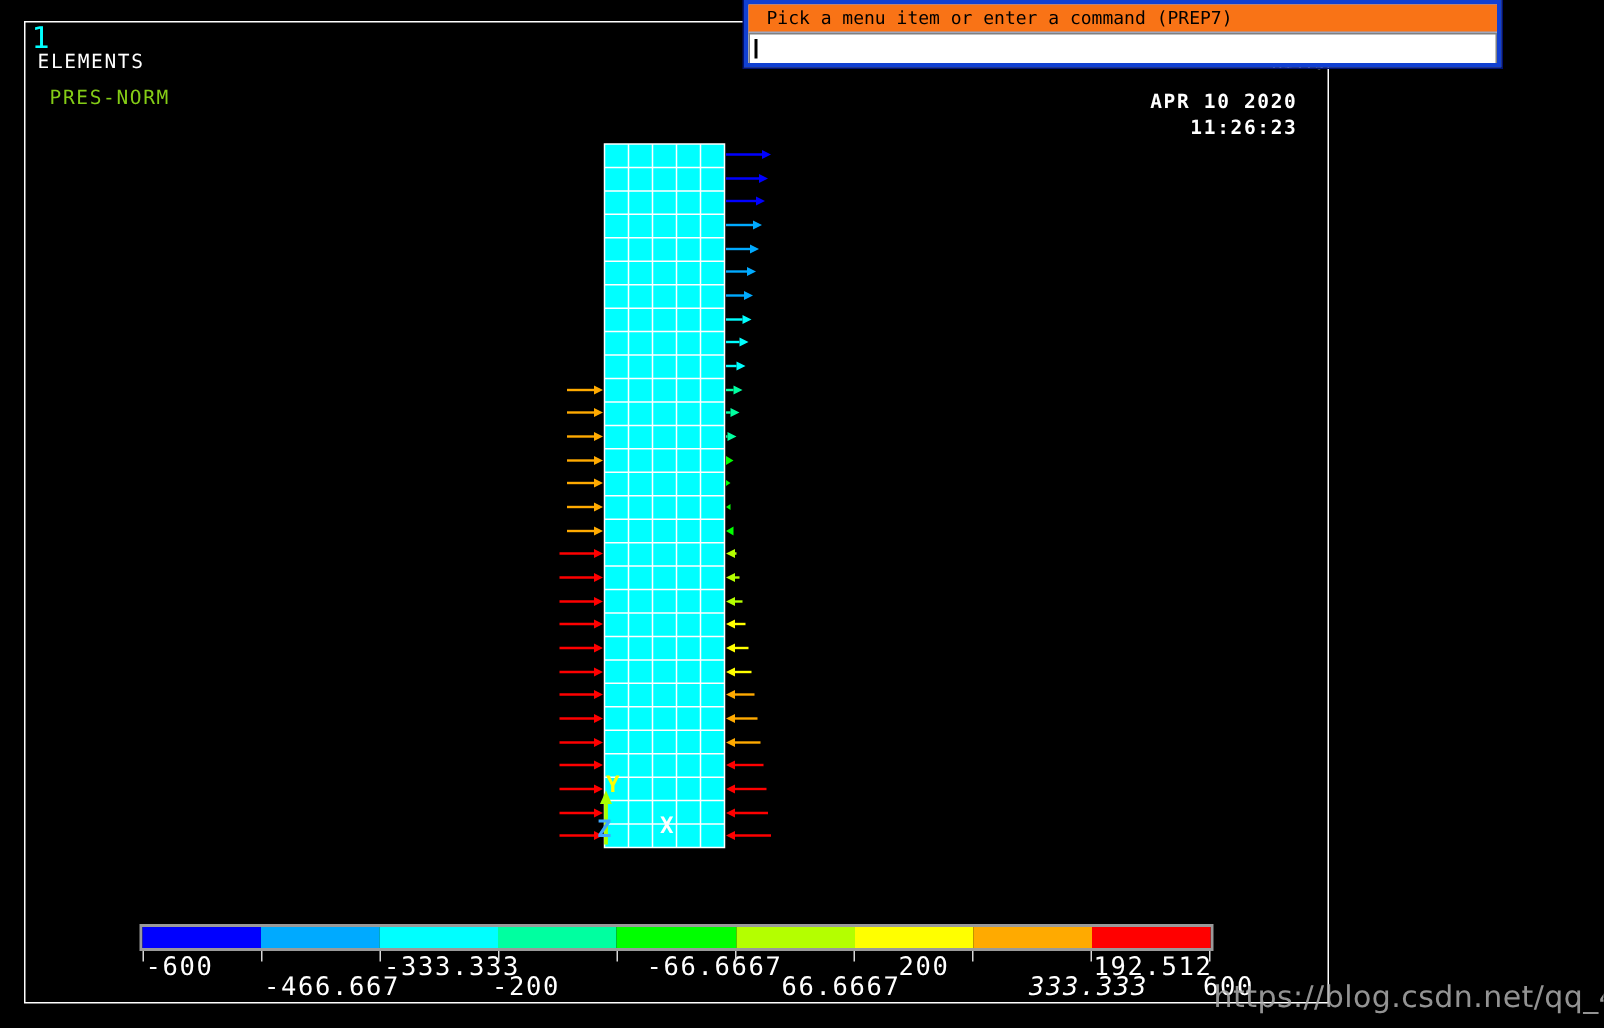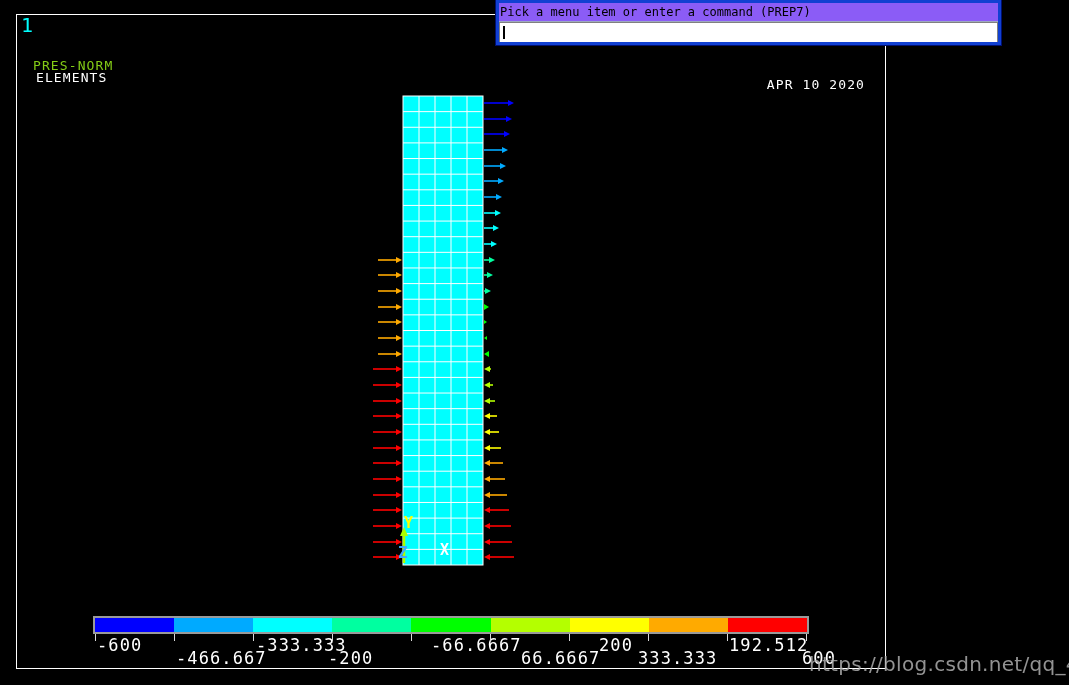--- a/index.html
+++ b/index.html
@@ -3,30 +3,30 @@
 <meta charset="utf-8">
 <style>
   html,body{margin:0;padding:0;background:#000;}
   body{width:1069px;height:685px;position:relative;overflow:hidden;
        font-family:"DejaVu Sans Mono","Liberation Mono",monospace;}
   .abs{position:absolute;}
   .atext{position:absolute;color:#fff;font-size:13px;letter-spacing:1.1px;white-space:nowrap;}
   #graphics-frame{left:16px;top:14px;width:868px;height:653px;border:1px solid #fff;z-index:1;}
   #scene{left:0;top:0;z-index:2;}
   #plot-id{left:21px;top:13px;font-size:20px;color:#00FFFF;z-index:3;}
-  #plot-label{left:36px;top:34px;z-index:3;margin-top:36px;}
+  #plot-label{left:25px;top:34px;z-index:3;}
   #load-label{left:33px;top:58px;color:#84cc16;z-index:3;}
   #version{left:848px;top:36px;font-size:11px;color:#E8E8E8;letter-spacing:0.5px;z-index:3;}
-  #stamp{left:650px;top:76px;width:215px;text-align:right;line-height:17px;z-index:3;}
+  #stamp{left:650px;top:60px;width:215px;text-align:right;line-height:17px;z-index:3;font-weight:bold;}
   #stamp span{display:block;}
   
   #cmd{left:496px;top:0;width:499px;height:39px;border:3px solid #1140D2;
        outline:1px solid #001070;background:#EBE8DB;z-index:10;}
-  #cmd-title{height:18px;line-height:18px;padding-left:1px;font-size:12px;color:#000;
-             background:#8b5cf6;border-bottom:1px solid #9FA8C0;white-space:nowrap;}
+  #cmd-title{height:18px;line-height:18px;padding-left:12px;font-size:12px;color:#000;
+             background:#f97316;border-bottom:1px solid #9FA8C0;white-space:nowrap;}
   #cmd-input-wrap{position:relative;height:20px;background:#fff;border:1px solid #808080;
                   border-bottom:none;box-sizing:border-box;}
   #cmd-input{position:absolute;left:0;top:0;width:100%;height:100%;border:none;outline:none;
              padding:2px 0 0 5px;font:12px "DejaVu Sans Mono","Liberation Mono",monospace;
              background:transparent;box-sizing:border-box;}
   #caret{position:absolute;left:3px;top:3px;width:2px;height:13px;background:#000;}
   
   #legend-frame{left:93px;top:616px;width:712px;height:14px;border:2px solid #9A9A9A;
                 display:flex;z-index:3;}
   #legend-frame .seg{flex:1;height:100%;}
@@ -179,20 +179,21 @@
     <text x="440" y="555" fill="#FFFFFF" font-size="15" font-family="&quot;DejaVu Sans Mono&quot;,monospace" font-weight="bold">X</text>
     <text x="398" y="558" fill="#3FA9FF" font-size="16" font-family="&quot;DejaVu Sans Mono&quot;,monospace" font-weight="bold">Z</text>
   </svg>
 
 <div id="plot-id" class="atext">1</div>
 <div id="plot-label" class="atext">ELEMENTS</div>
 <div id="load-label" class="atext">PRES-NORM</div>
 <div id="version" class="atext">R14.5</div>
 <div id="stamp" class="atext">
   <span>APR 10 2020</span>
+  <span>11:26:23</span>
 </div>
 
 <div id="cmd" class="abs">
   <div id="cmd-title">Pick a menu item or enter a command (PREP7)</div>
   <div id="cmd-input-wrap">
     <input id="cmd-input" value="" style="">
     <div id="caret"></div>
   </div>
 </div>
 
@@ -216,20 +217,20 @@
     <span class="leg-label leg-row0" style="left: 256px;">-333.333</span>
     <div class="leg-tick" style="left: 332px;"></div>
     <span class="leg-label leg-row1" style="left: 328px;">-200</span>
     <div class="leg-tick" style="left: 411px;"></div>
     <span class="leg-label leg-row0" style="left: 431px;">-66.6667</span>
     <div class="leg-tick" style="left: 490px;"></div>
     <span class="leg-label leg-row1" style="left: 521px;">66.6667</span>
     <div class="leg-tick" style="left: 569px;"></div>
     <span class="leg-label leg-row0" style="left: 599px;">200</span>
     <div class="leg-tick" style="left: 648px;"></div>
-    <span class="leg-label leg-row1" style="left: 638px;">333.333</span>
+    <span class="leg-label leg-row1" style="left: 686px; font-style: italic;">333.333</span>
     <div class="leg-tick" style="left: 727px;"></div>
     <span class="leg-label leg-row0" style="left: 729px;">192.512</span>
     <div class="leg-tick" style="left: 806px;"></div>
     <span class="leg-label leg-row1" style="left: 802px;">600</span>
   </div>
 
 <div id="watermark" class="abs">https://blog.csdn.net/qq_44130638</div>
 
 </body></html>

